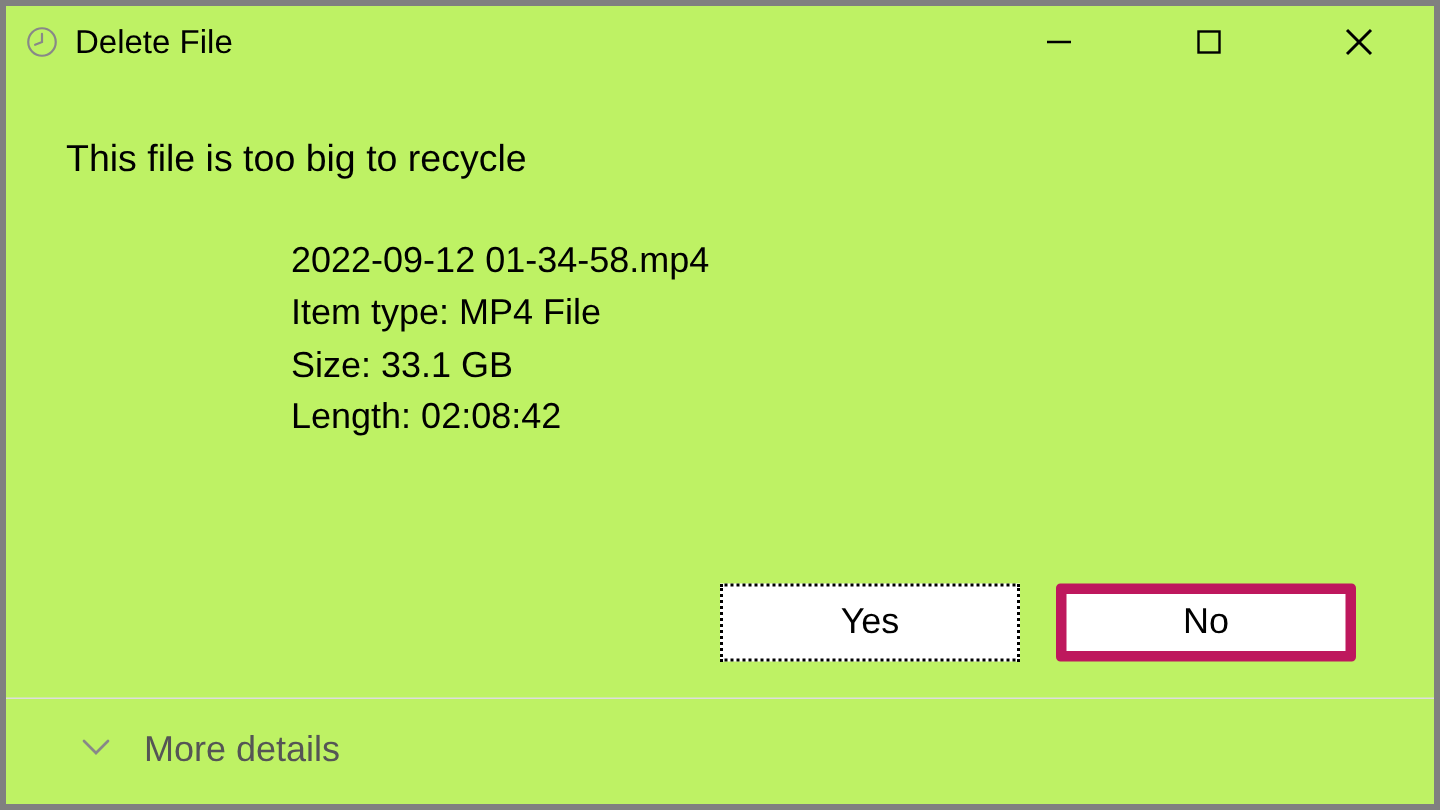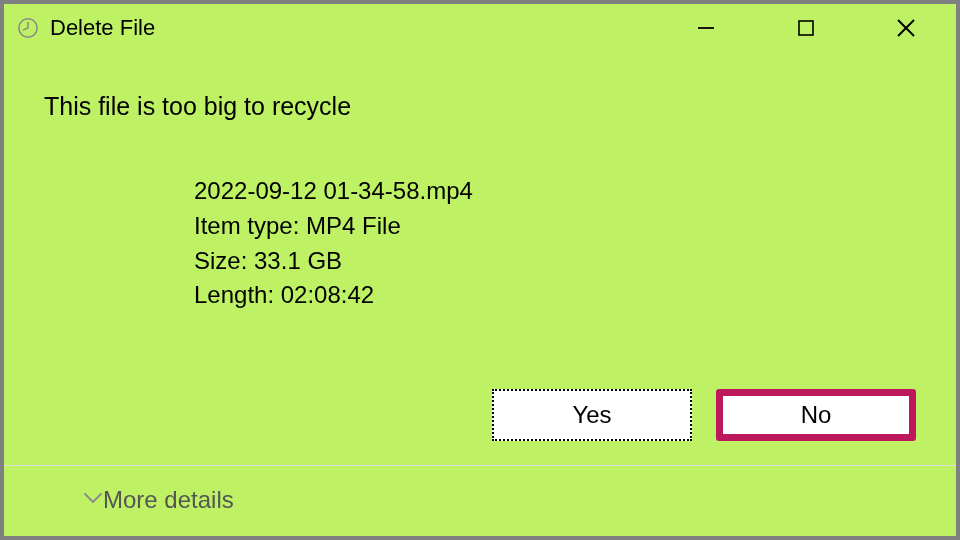--- a/index.html
+++ b/index.html
@@ -57,38 +57,38 @@
       justify-content: center;
       cursor: default;
     }
     .content {
       padding: 40px 40px 20px 40px;
       flex: 1;
     }
     .heading {
       font-size: 25px;
       color: #000;
-      margin-bottom: 53px;
+      margin-bottom: 36px;
     }
     .question {
       font-size: 25px;
       color: #000;
       margin-bottom: 16px;
     }
     .file-info {
       margin-left: 150px;
       font-size: 24px;
       color: #000;
       line-height: 1.45;
     }
     .buttons {
       display: flex;
       justify-content: flex-end;
       gap: 24px;
-      padding: 18px 40px 24px 40px;
+      padding: 18px 52px 24px 40px;
     }
     .btn {
       width: 200px;
       height: 52px;
       background: #ffffff;
       font-size: 24px;
       color: #000;
       display: flex;
       align-items: center;
       justify-content: center;
@@ -102,21 +102,22 @@
       border-radius: 3px;
     }
     .divider {
       height: 1px;
       background: #ddd;
       width: 100%;
     }
     .more-details {
       display: flex;
       align-items: center;
-      padding: 20px 40px 22px 79px;
+      padding: 20px 40px 22px 50px;
+      gap: 22px;
     }
     .more-details-text {
       font-size: 24px;
       color: #555;
     }
     .chevron {
       color: #888;
     }
   </style>
 </head>

